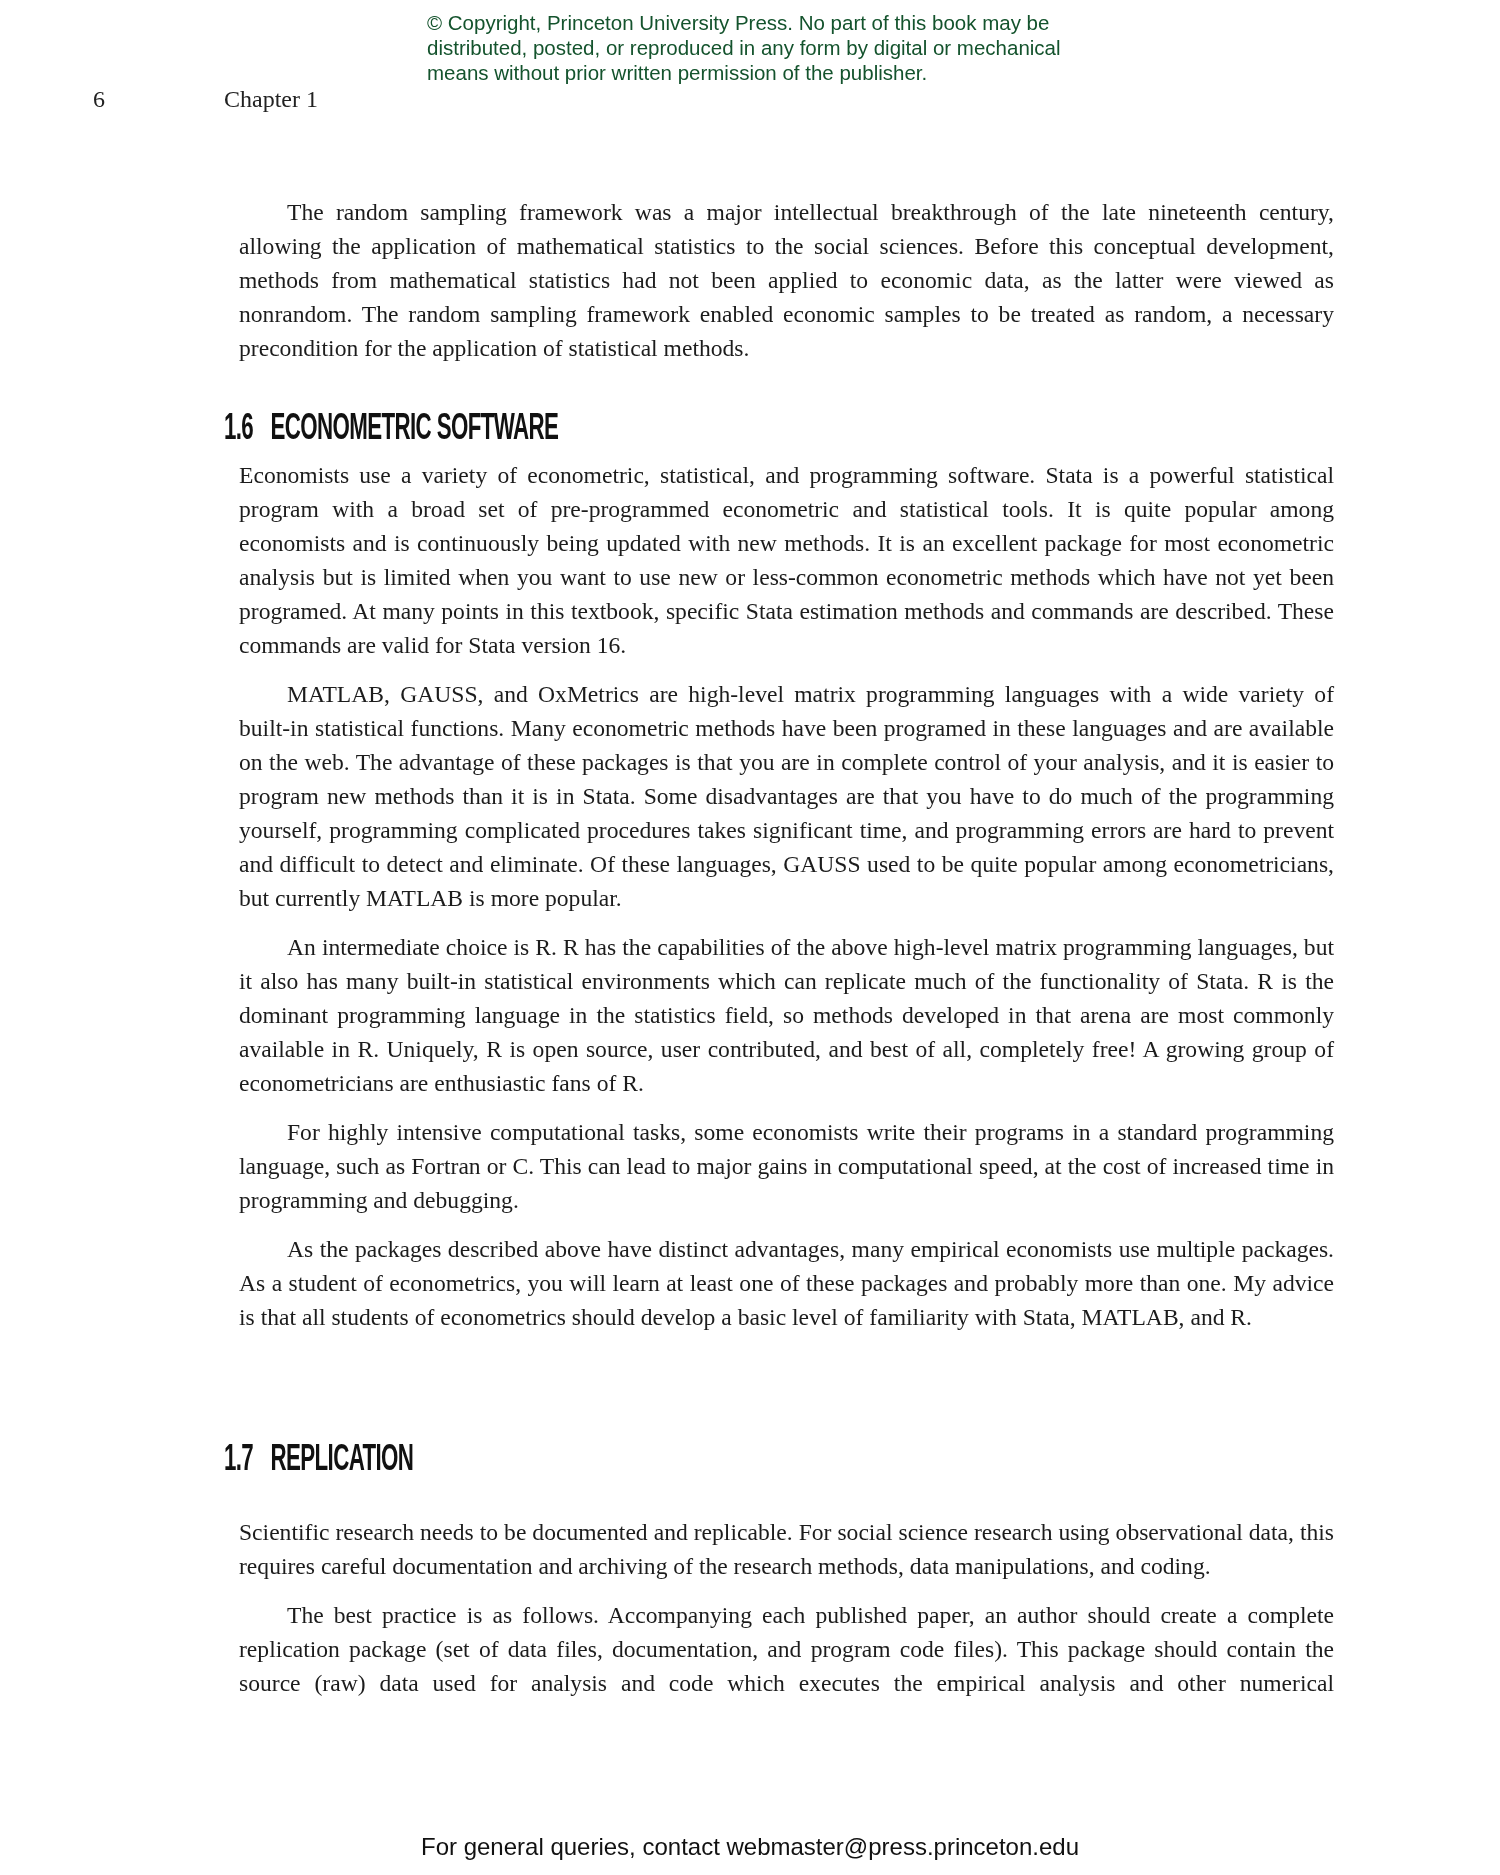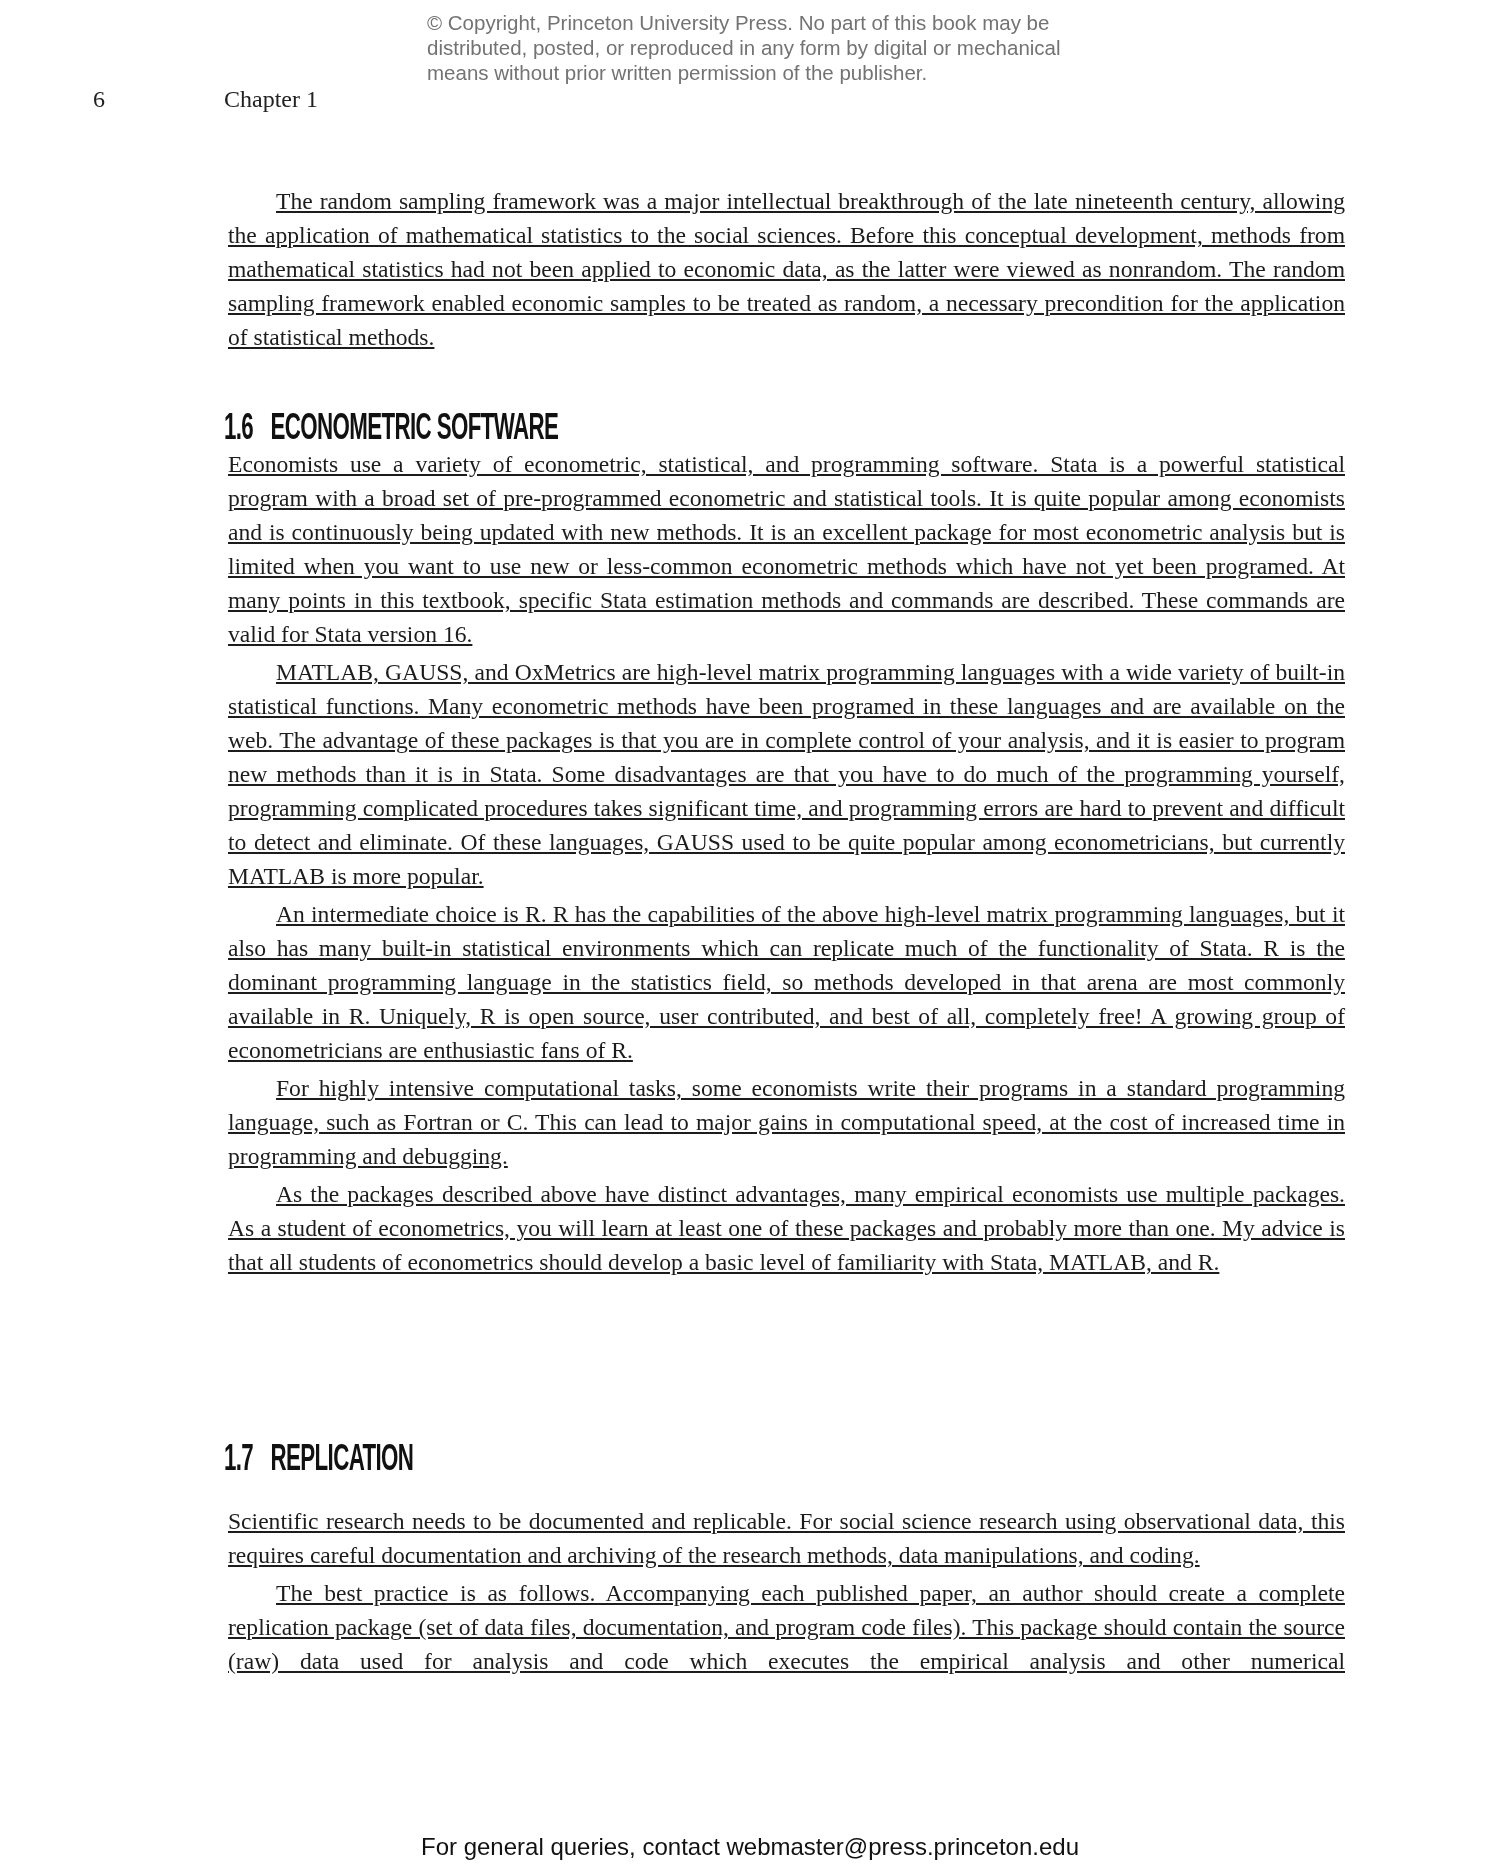--- a/index.html
+++ b/index.html
@@ -1,32 +1,32 @@
 <!DOCTYPE html>
 <html><head>
 <meta charset="utf-8">
 <style>
   html, body { margin: 0; padding: 0; background: #ffffff; }
   body { width: 1500px; height: 1875px; position: relative; overflow: hidden; color: #1a1a1a; }
   .copyright {
     position: absolute; left: 427px; top: 10px; width: 700px;
-    font-family: "Liberation Sans", sans-serif; font-size: 20.5px; line-height: 25px; color: #737373;
+    font-family: "Liberation Sans", sans-serif; font-size: 20.5px; line-height: 25px; color: #14532d;
   }
   .copyright div { white-space: nowrap; }
   .folio {
     position: absolute; top: 86px; font-family: "Liberation Serif", serif; font-size: 24px; color: #222;
   }
   .page-num { left: 93px; }
   .running-head { left: 224px; }
   .body-text {
     position: absolute; left: 224px; width: 1125px;
     font-family: "Liberation Serif", serif; font-size: 23.6px; line-height: 34px;
     text-align: justify; color: #1c1c1c;
   }
-  .body-text p { margin: 4px; text-indent: 0; text-decoration: underline; }
+  .body-text p { margin: 15px; text-indent: 0; }
   .body-text p.indent { text-indent: 48px; }
   .section-head {
     position: absolute; left: 224px;
     font-family: "Liberation Sans", sans-serif; font-weight: bold;
     font-size: 36px; line-height: 40px; color: #111;
     transform: scaleX(0.62); transform-origin: left center; letter-spacing: -1px; white-space: nowrap;
   }
   .section-head .num { margin-right: 28px; }
   .footer {
     position: absolute; left: 0; width: 1500px; top: 1833px; text-align: center;

